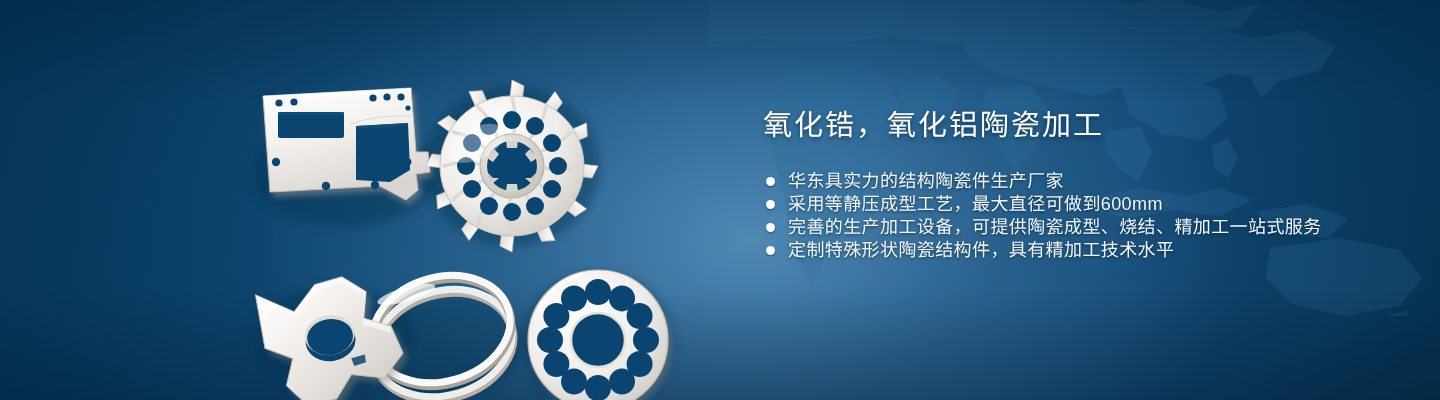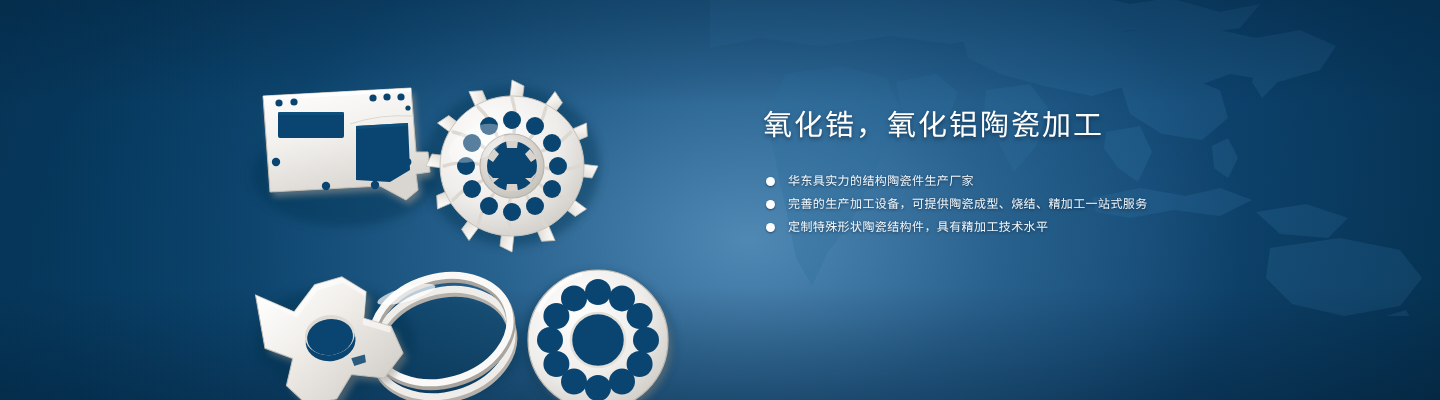--- a/index.html
+++ b/index.html
@@ -72,21 +72,21 @@
     white-space: nowrap;
   }
   .bullets {
     list-style: none;
     margin: 28px 0 0 0;
     padding: 0;
   }
   .bullets li {
     position: relative;
     padding-left: 25px;
-    font-size: 12px;
+    font-size: 18px;
     line-height: 23px;
     color: #f2f7fb;
     letter-spacing: 0.4px;
     text-shadow: 0 1px 3px rgba(2,20,38,0.60);
     white-space: nowrap;
   }
   .bullets li .dot {
     position: absolute;
     left: 3px;
     top: 7px;
@@ -344,20 +344,24 @@
 
   <div class="copy">
     <div class="headline">氧化锆，氧化铝陶瓷加工</div>
     <ul class="bullets">
       <li>
         <span class="dot"></span>
         <span>华东具实力的结构陶瓷件生产厂家</span>
       </li>
       <li>
         <span class="dot"></span>
+        <span>采用等静压成型工艺，最大直径可做到600mm</span>
+      </li>
+      <li>
+        <span class="dot"></span>
         <span>完善的生产加工设备，可提供陶瓷成型、烧结、精加工一站式服务</span>
       </li>
       <li>
         <span class="dot"></span>
         <span>定制特殊形状陶瓷结构件，具有精加工技术水平</span>
       </li>
     </ul>
   </div>
 
 </div>

